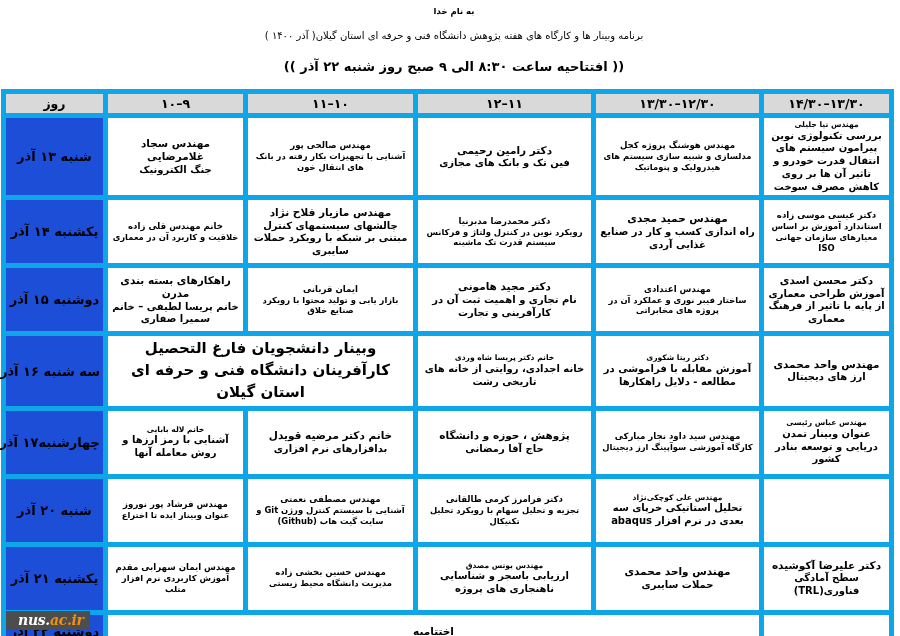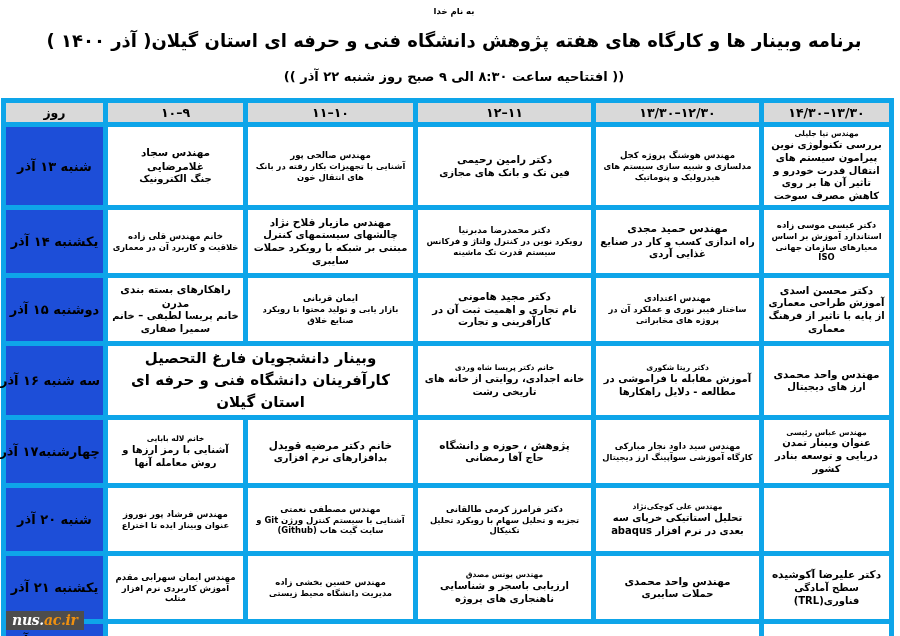--- a/index.html
+++ b/index.html
@@ -30,22 +30,22 @@
     padding-top: 6px;
     margin-left: 8px;
   }
   .bismillah {
     font-size: 8.5px;
     font-weight: 700;
     line-height: 1.2;
     margin: 0 0 14px 0;
   }
   .main-title {
-    font-size: 18px;
-    font-weight: 700;
+    font-size: 10px;
+    font-weight: 400;
     line-height: 1.2;
     margin: 0 0 17px 0;
   }
   .sub-title {
     font-size: 13px;
     font-weight: 700;
     line-height: 1.2;
     margin: 0 0 14px 0;
   }
 
@@ -124,21 +124,21 @@
     font-weight: 700;
   }
   td.empty-cell { }
 
   
   .watermark {
     position: absolute;
     left: 6px;
     bottom: 6px;
     background: #4d4d4d;
-    padding: 2px 6px 3px 6px;
+    padding: 2px 6px 3px 12px;
     font-family: "DejaVu Serif", "Liberation Serif", serif;
     font-style: italic;
     font-weight: 700;
     font-size: 14px;
     letter-spacing: -0.3px;
     line-height: 1;
     direction: ltr;
   }
   .watermark .w-a { color: #ffffff; }
   .watermark .w-b { color: #f0900f; }

